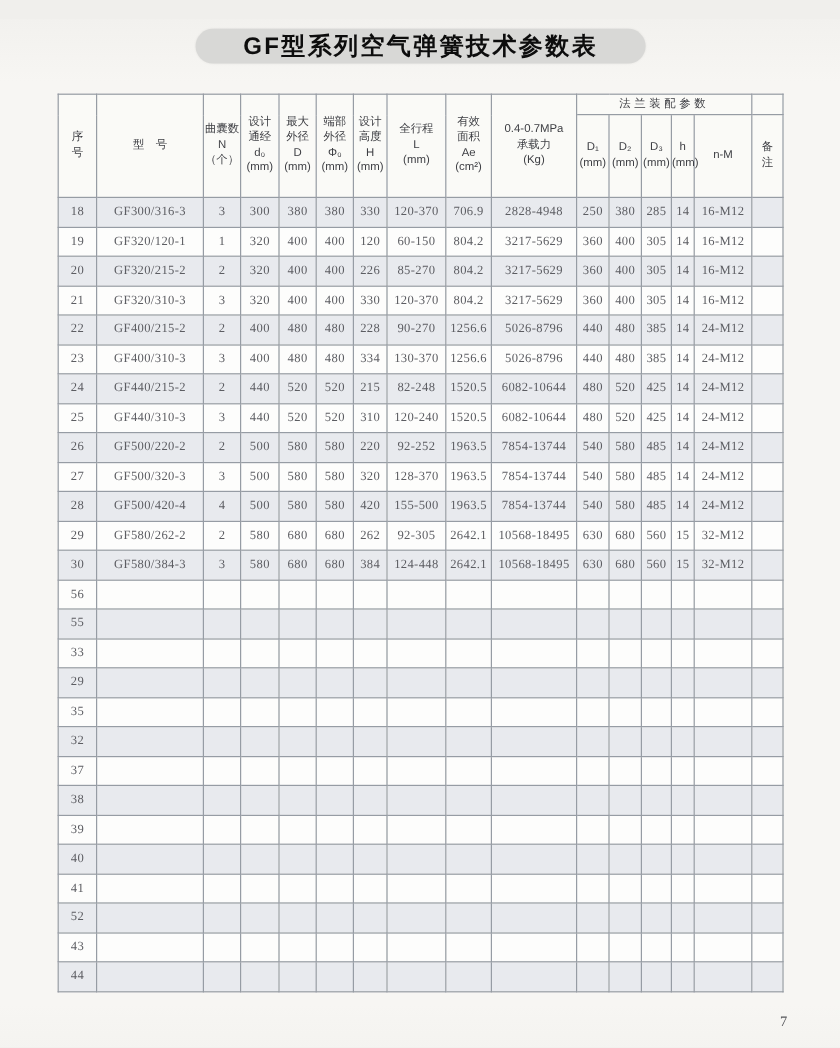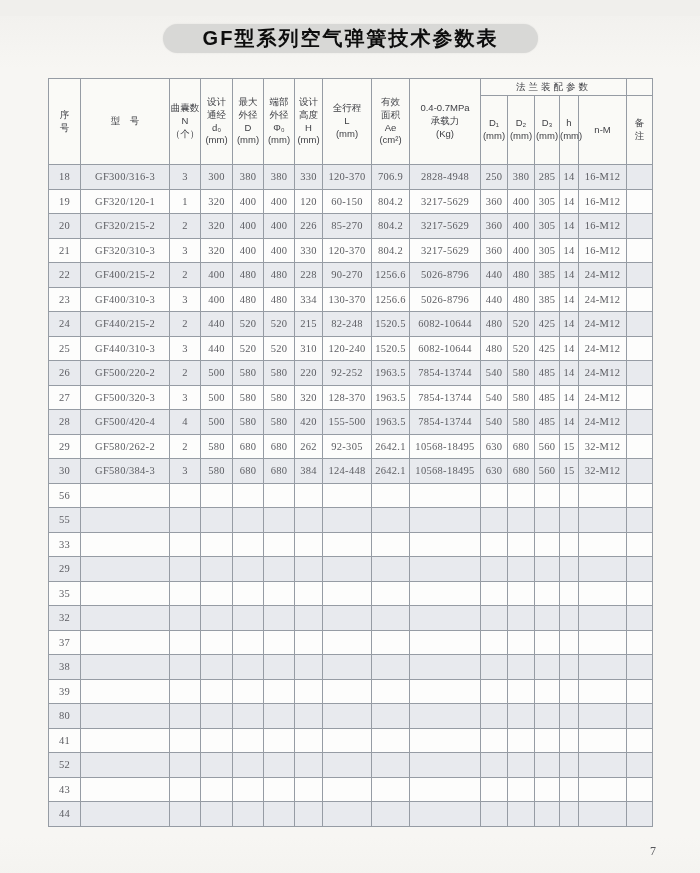--- a/index.html
+++ b/index.html
@@ -535,21 +535,21 @@
           <td></td>
           <td></td>
           <td></td>
           <td></td>
           <td></td>
           <td></td>
           <td></td>
           <td></td>
         </tr>
         <tr>
-          <td>80</td>
+          <td>40</td>
           <td></td>
           <td></td>
           <td></td>
           <td></td>
           <td></td>
           <td></td>
           <td></td>
           <td></td>
           <td></td>
           <td></td>

